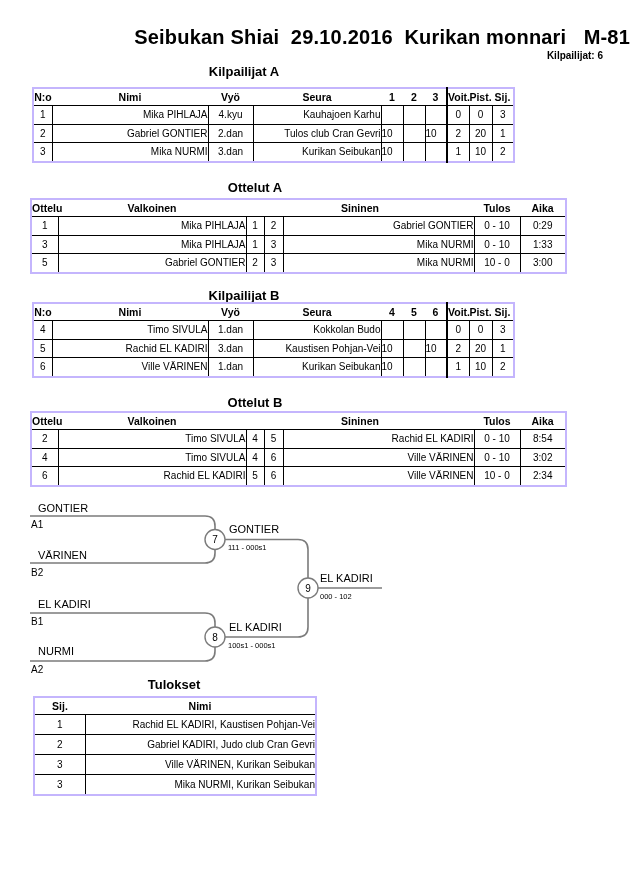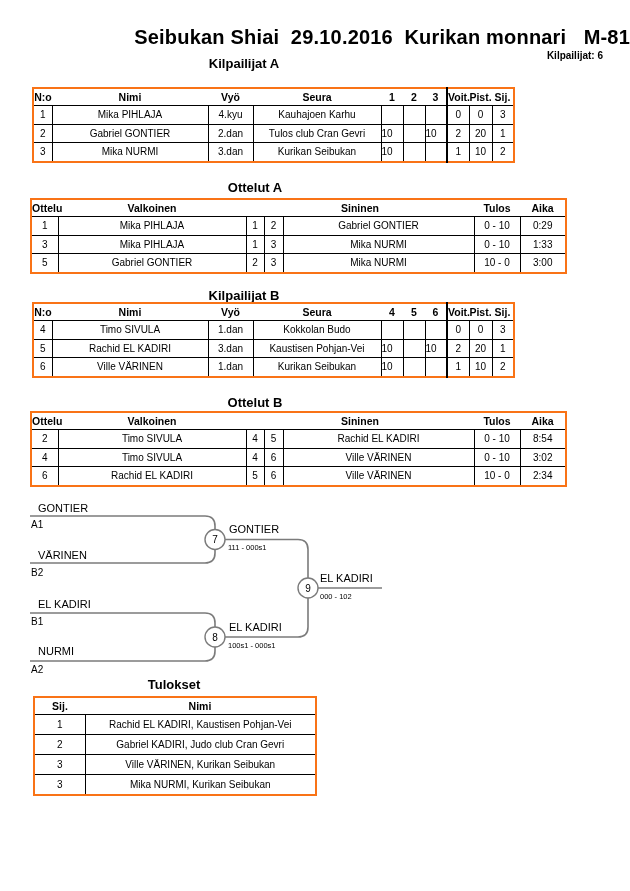--- a/index.html
+++ b/index.html
@@ -13,54 +13,54 @@
     font-size:20px;font-weight:bold;white-space:pre;letter-spacing:0.2px;
   }
   .comp-count{
     top:50px;left:300px;width:303px;text-align:right;
     font-size:10px;font-weight:bold;
   }
   .shead{position:absolute;font-size:13px;font-weight:bold;text-align:center;white-space:pre}
 
   table.tbl{
     position:absolute;border-collapse:collapse;table-layout:fixed;
-    background:#fff;border:2px solid #f97316;
+    background:#fff;border:2px solid #c4b5fd;
   }
   .tbl td{
     border:1px solid #000;height:17.5px;font-size:10px;
     padding:0;white-space:nowrap;overflow:hidden;vertical-align:middle;
   }
   .tbl th{
     border:0;height:16px;font-size:10.5px;font-weight:bold;
     padding:0;white-space:nowrap;overflow:visible;text-align:center;vertical-align:middle;
   }
   .tbl.res td{height:19px}
   .thickL{border-left:2px solid #000 !important}
   .hl{text-align:left;padding-left:2px}
   .ac{text-align:center}
-  .al{text-align:center;padding-left:7px}
+  .al{text-align:right;padding-left:7px}
   .p8{padding-left:9px}
   .p6{padding-left:6px}
   .num{text-align:left;padding-left:3px}
 
   svg.bracket{position:absolute;left:0;top:495px;font-family:"Liberation Sans",sans-serif}
   .bline{fill:none;stroke:#7b7b7b;stroke-width:1.6}
   .bcircle{fill:#ffffff;stroke:#7b7b7b;stroke-width:1.4}
   .bname{font-size:11px;fill:#000}
   .bseed{font-size:10px;fill:#000}
   .bscore{font-size:7.5px;fill:#000}
   .bnum{font-size:10px;fill:#000;text-anchor:middle}
 </style>
 </head>
 <body>
 
 <div class="abs page-title">Seibukan Shiai  29.10.2016  Kurikan monnari   M-81</div>
 <div class="abs comp-count">Kilpailijat: 6</div>
 
-<div class="shead" style="top:56px;left:32px;width:424px">Kilpailijat A</div>
+<div class="shead" style="top:64px;left:32px;width:424px">Kilpailijat A</div>
 <table class="tbl" style="left:32px;top:87px;width:481px">
   <colgroup>
     <col style="width:19px">
       <col style="width:156px">
       <col style="width:45px">
       <col style="width:128px">
     <col style="width:22px">
       <col style="width:22px">
       <col style="width:22px">
     <col style="width:22px">

